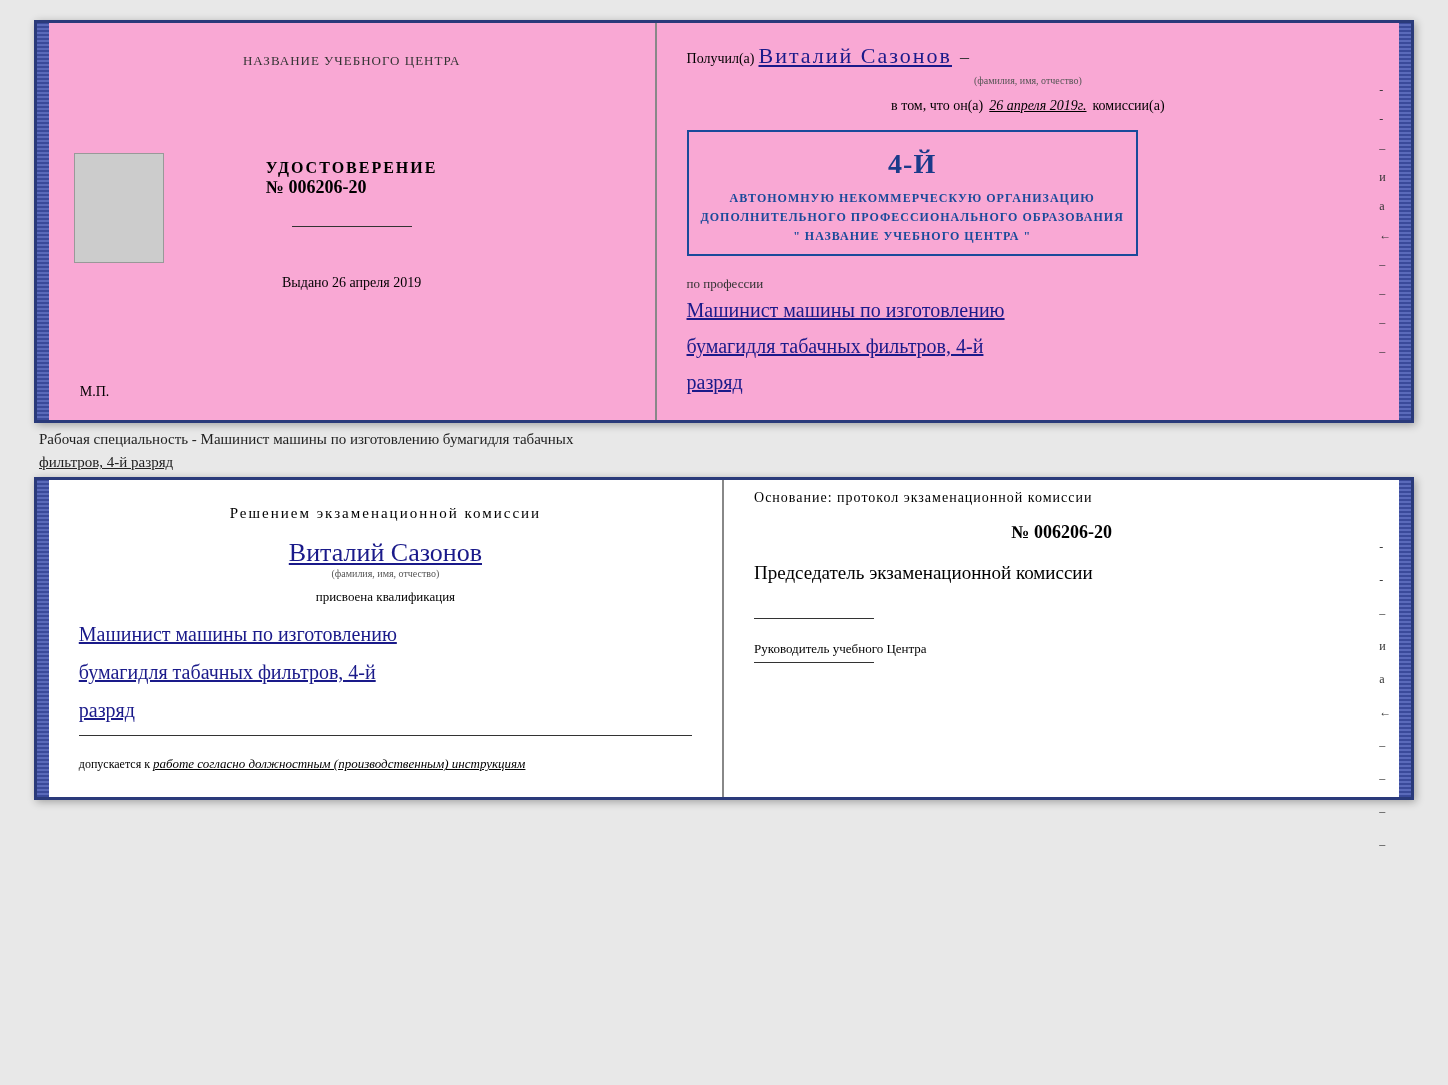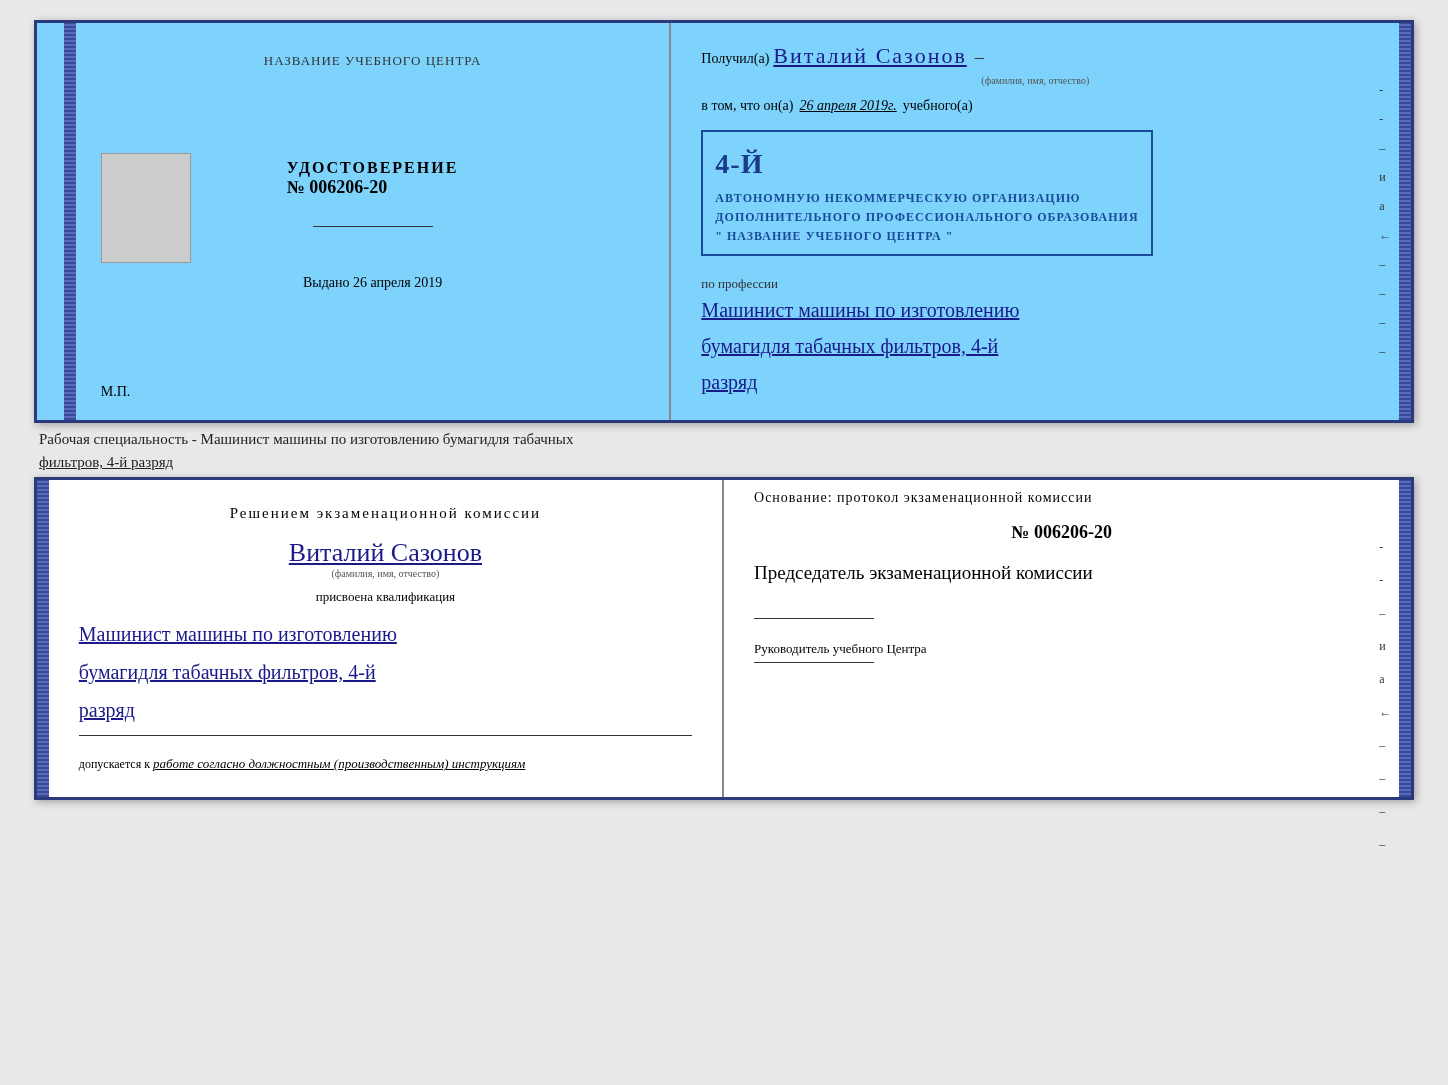--- a/index.html
+++ b/index.html
@@ -16,26 +16,25 @@
     }
 
     .document-wrapper {
       width: 1380px;
     }
 
     
     .certificate-booklet {
       display: flex;
       width: 100%;
-      background: #7dd3fc;
+      background: #f9a8d4;
       border: 3px solid #2a3a7a;
       box-shadow: 2px 2px 8px rgba(0,0,0,0.3);
       position: relative;
       margin-bottom: 8px;
-      padding-left: 27px;
     }
 
     .booklet-spine {
       width: 12px;
       background: repeating-linear-gradient(
         0deg,
         #3a4a9a,
         #3a4a9a 2px,
         #5a6aba 2px,
         #5a6aba 4px
@@ -117,21 +116,21 @@
     }
 
     .issued-line .date-value {
       font-size: 14px;
       font-weight: normal;
     }
 
     .mp-label {
       position: absolute;
       bottom: 20px;
-      left: 25px;
+      left: 31px;
       font-size: 14px;
     }
 
     .signature-line {
       width: 120px;
       border-bottom: 1px solid #333;
       margin: 8px auto;
     }
 
     
@@ -170,32 +169,33 @@
     }
 
     .vtom-line {
       font-size: 14px;
       margin-top: 12px;
       margin-bottom: 8px;
       display: flex;
       align-items: baseline;
       flex-wrap: wrap;
       gap: 6px;
+      justify-content: center;
     }
 
     .vtom-date {
       font-style: italic;
       font-size: 14px;
       text-decoration: underline;
     }
 
     .stamp-box {
       border: 2px solid #1a4a9a;
       padding: 8px 12px;
-      text-align: left;
+      text-align: center;
       font-size: 12px;
       font-weight: bold;
       text-transform: uppercase;
       letter-spacing: 1px;
       line-height: 1.6;
       color: #1a4a9a;
       margin: 8px 0;
       display: inline-block;
     }
 
@@ -398,21 +398,21 @@
       <div class="received-line">
         <span class="received-label">Получил(а)</span>
         <span class="handwritten-name">Виталий Сазонов</span>
         <span class="dash-line">–</span>
       </div>
       <span class="name-subtitle">(фамилия, имя, отчество)</span>
 
       <div class="vtom-line">
         <span>в том, что он(а)</span>
         <span class="vtom-date">26 апреля 2019г.</span>
-        <span>учебного(а)</span>
+        <span>комиссии(а)</span>
       </div>
 
       <div style="margin: 6px 0;">
         <div class="stamp-box">
           <span class="stamp-number">4-й</span>
           <span>АВТОНОМНУЮ НЕКОММЕРЧЕСКУЮ ОРГАНИЗАЦИЮ</span><br>
           <span>ДОПОЛНИТЕЛЬНОГО ПРОФЕССИОНАЛЬНОГО ОБРАЗОВАНИЯ</span><br>
           <span>" НАЗВАНИЕ УЧЕБНОГО ЦЕНТРА "</span>
         </div>
       </div>

